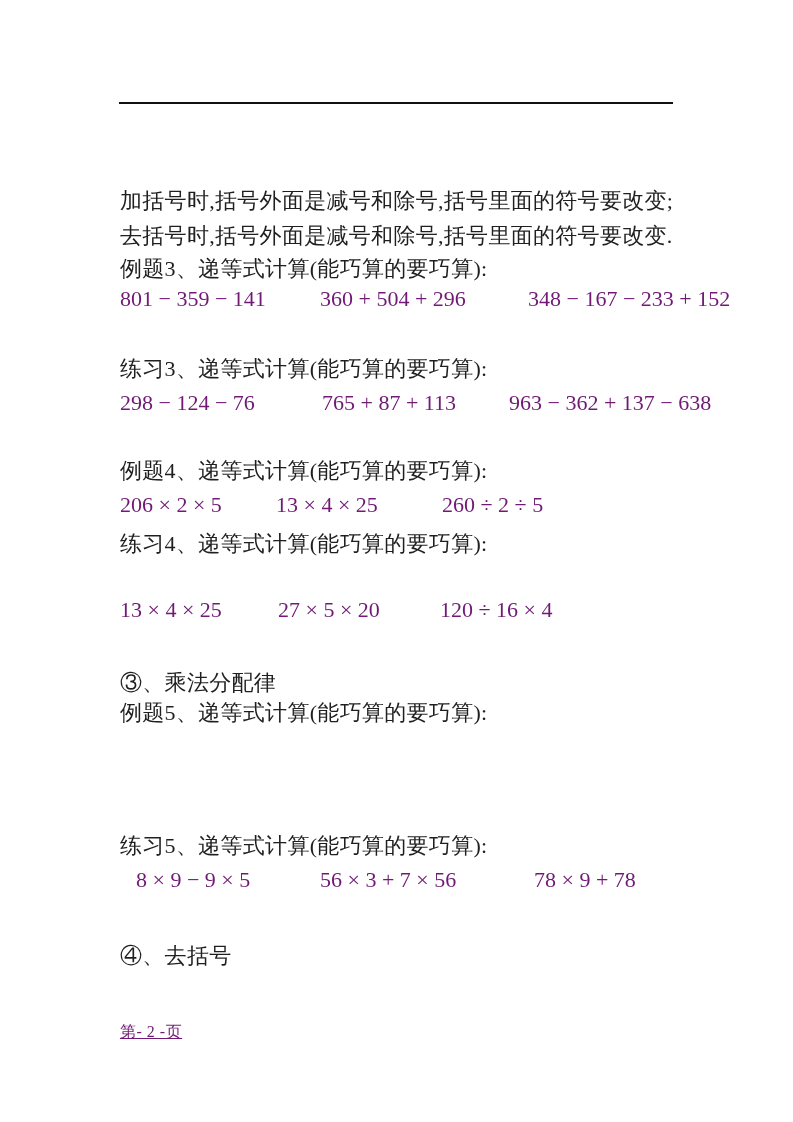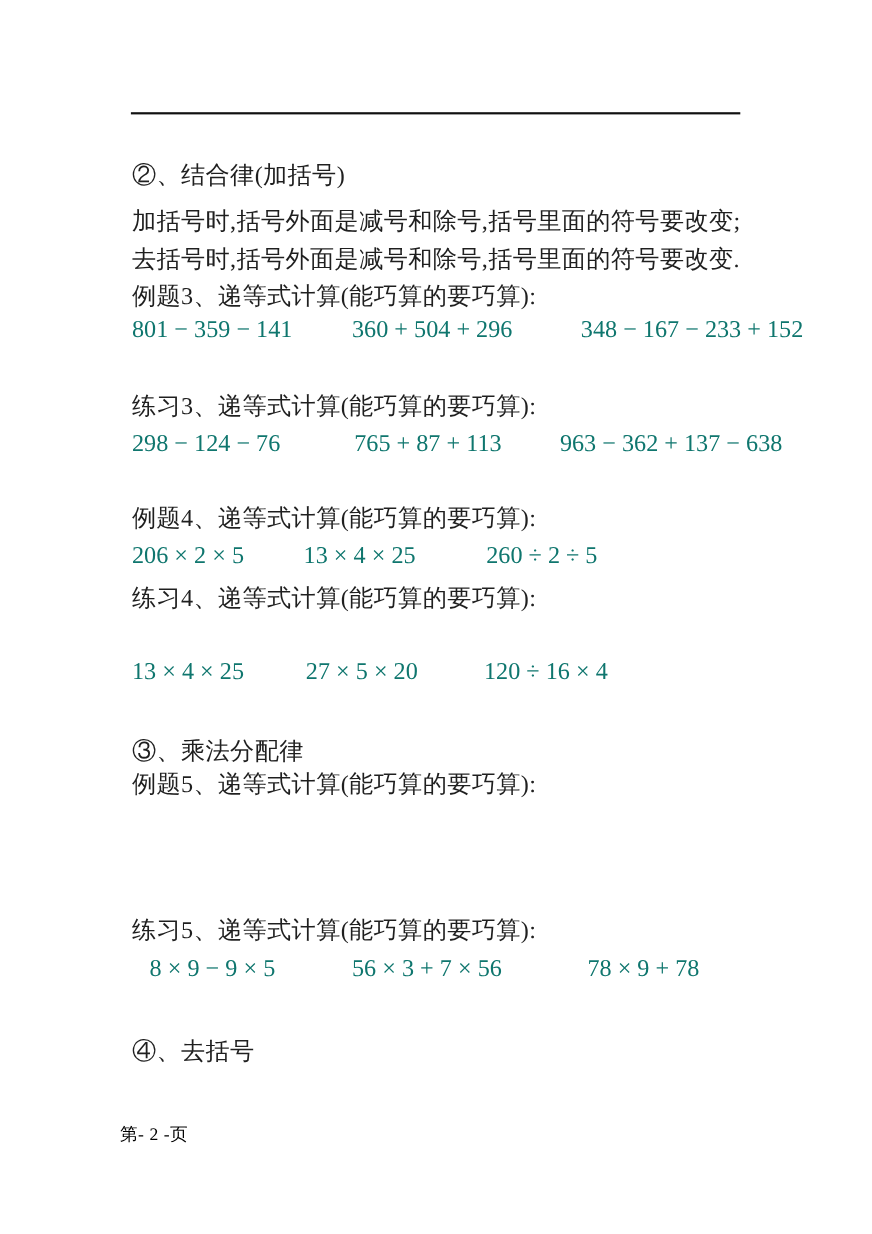--- a/index.html
+++ b/index.html
@@ -36,40 +36,40 @@
     position: absolute;
     left: 0;
     width: 100%;
     height: 28px;
   }
   .expr {
     position: absolute;
     font-size: 22px;
     line-height: 1.2;
     white-space: nowrap;
-    color: #0f766e;
+    color: #701a75;
   }
   .footer {
     position: absolute;
-    left: 109px;
+    left: 120px;
     top: 1022px;
     font-size: 16px;
     line-height: 1.2;
-    color: #000000;
+    color: #701a75;
     letter-spacing: 0.5px;
+    text-decoration: underline;
   }
 </style>
 </head>
 <body>
 
 <div class="page">
 
   <div class="header-rule"></div>
 
-  <div class="line" style="top:146px">②、结合律(加括号)</div>
 
   <div class="line" style="top:223px">去括号时,括号外面是减号和除号,括号里面的符号要改变.</div>
 
   <div class="line" style="top:188px">加括号时,括号外面是减号和除号,括号里面的符号要改变;</div>
 
   <div class="line" style="top:256px">例题3、递等式计算(能巧算的要巧算):</div>
 
   <div class="math-row" style="top:286px">
     <span class="expr" style="left:120px">801 − 359 − 141</span>
     <span class="expr" style="left:320px">360 + 504 + 296</span>

